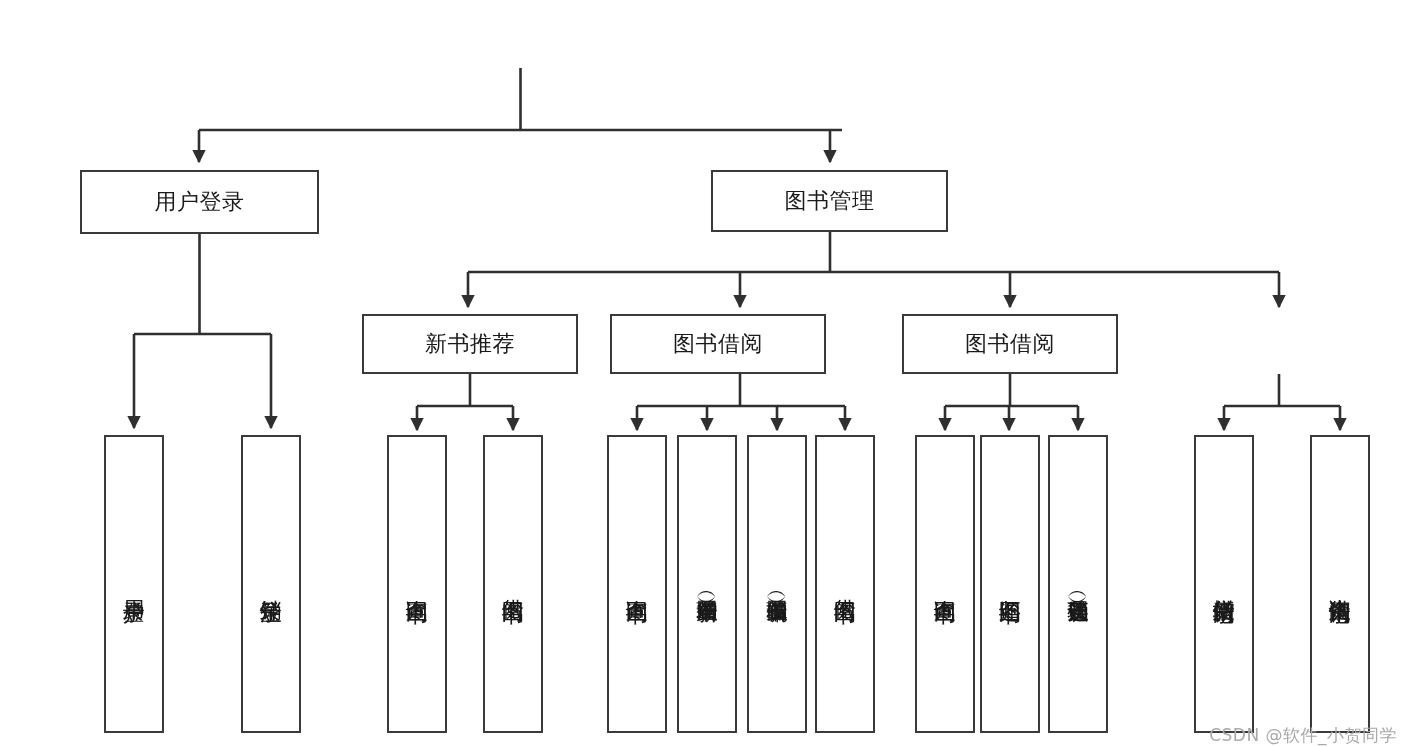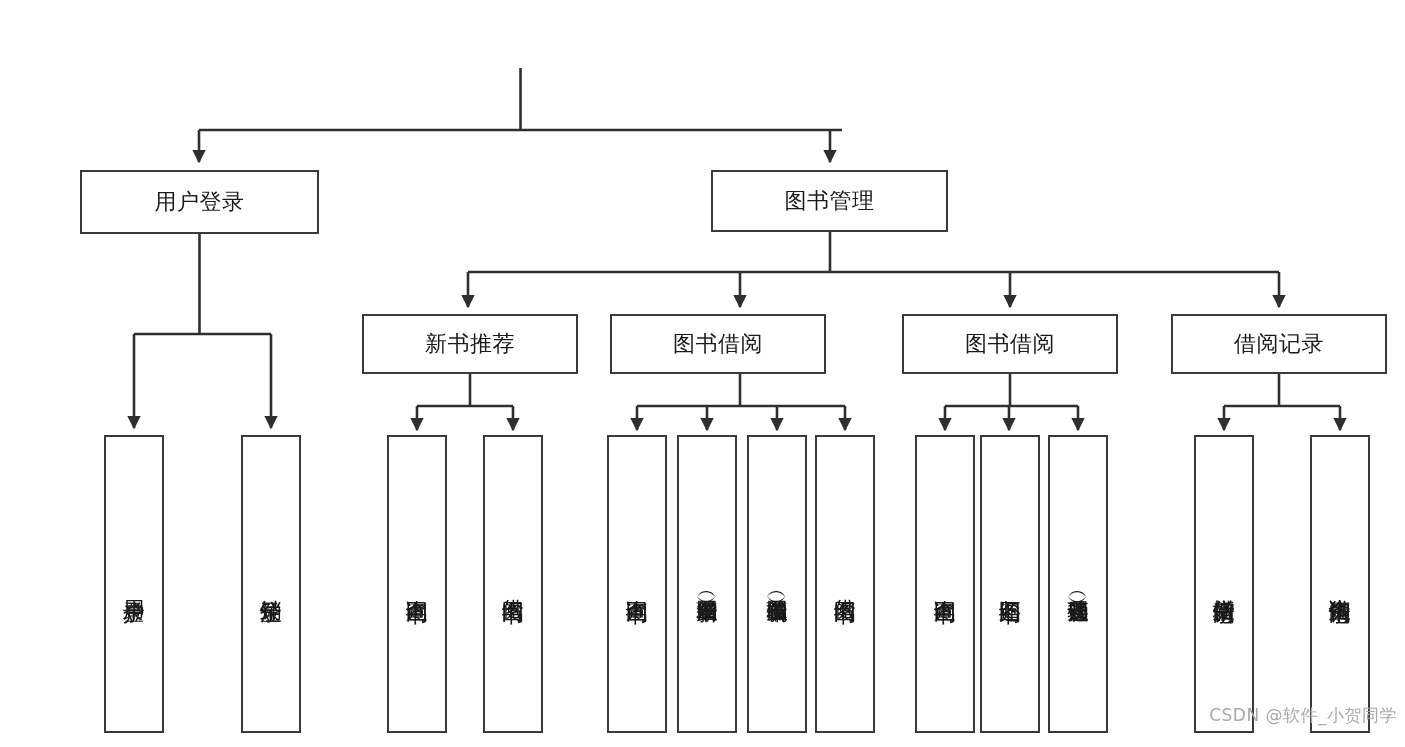--- a/index.html
+++ b/index.html
@@ -54,21 +54,21 @@
   .node.vert.tight {
     letter-spacing: 0px;
     font-size: 21px;
   }
   .node.root {
     font-size: 23px;
   }
   #watermark {
     position: absolute;
     right: 8px;
-    bottom: 20px;
+    bottom: 0;
     font-size: 17px;
     color: #a9a9a9;
     white-space: nowrap;
     letter-spacing: 0.5px;
   }
 </style>
 </head>
 <body>
 
 <div id="diagram-root">
@@ -123,21 +123,20 @@
     </g>
   </svg>
 
 
   <div class="node horiz" style="left:80px; top:170px; width:239px; height:64px;">用户登录</div>
   <div class="node horiz" style="left:711px; top:170px; width:237px; height:62px;">图书管理</div>
 
   <div class="node horiz" style="left:362px; top:314px; width:216px; height:60px;">新书推荐</div>
   <div class="node horiz" style="left:610px; top:314px; width:216px; height:60px;">图书借阅</div>
   <div class="node horiz" style="left:902px; top:314px; width:216px; height:60px;">图书借阅</div>
-  <div class="node horiz" style="left:1171px; top:314px; width:216px; height:60px;">借阅记录</div>
 
   <div class="node vert" style="left:104px; top:435px; width:60px; height:298px;">用户登录</div>
   <div class="node vert" style="left:241px; top:435px; width:60px; height:298px;">注销登录</div>
 
   <div class="node vert" style="left:387px; top:435px; width:60px; height:298px;">查询图书</div>
   <div class="node vert" style="left:483px; top:435px; width:60px; height:298px;">借阅图书</div>
 
   <div class="node vert" style="left:607px; top:435px; width:60px; height:298px;">查询图书</div>
   <div class="node vert tight" style="left:677px; top:435px; width:60px; height:298px;">新增图书（管理员）</div>
   <div class="node vert tight" style="left:747px; top:435px; width:60px; height:298px;">编辑图书（管理员）</div>

